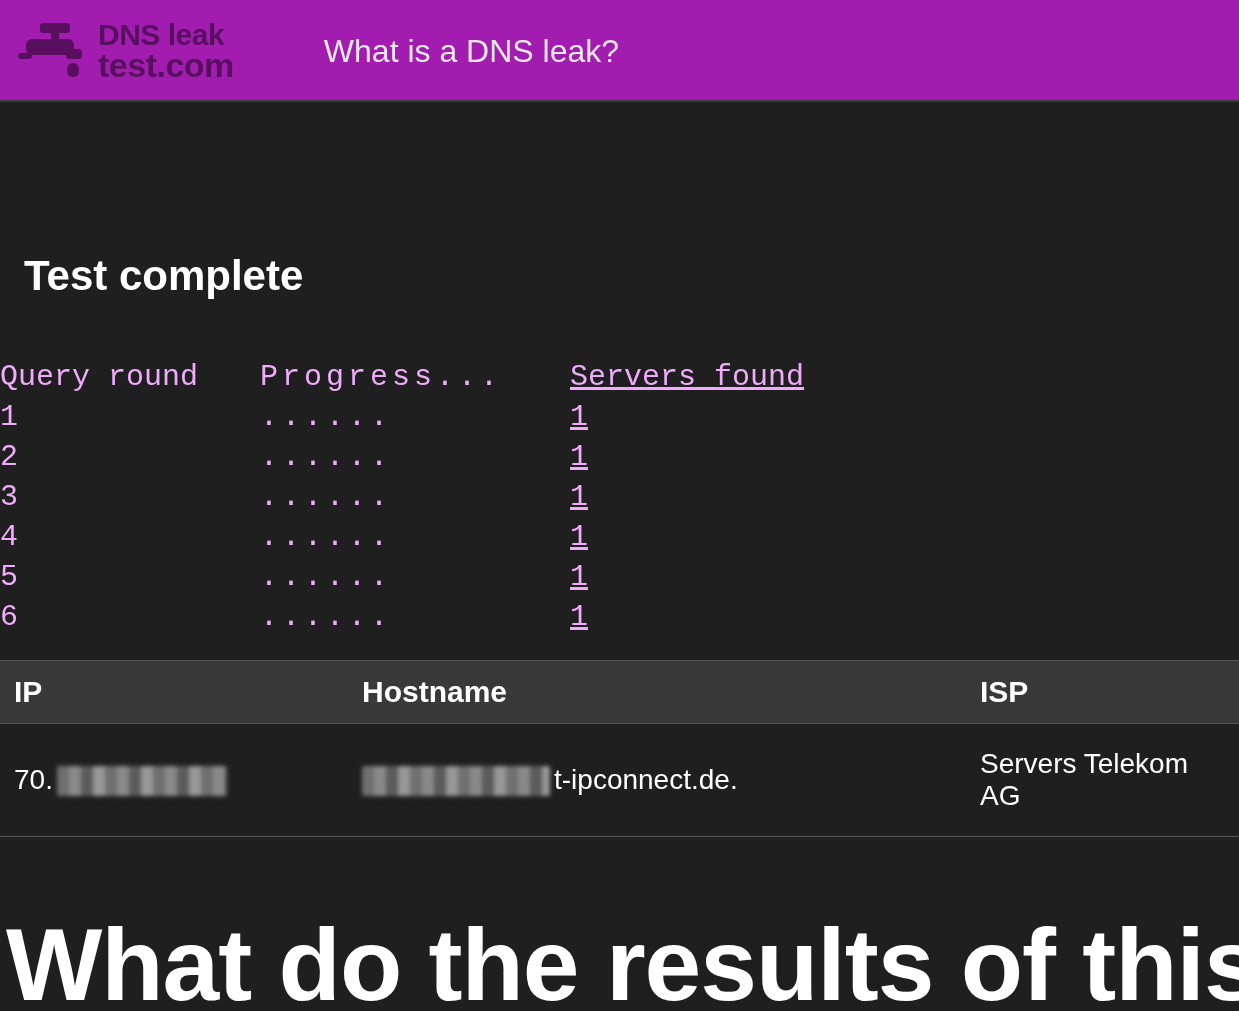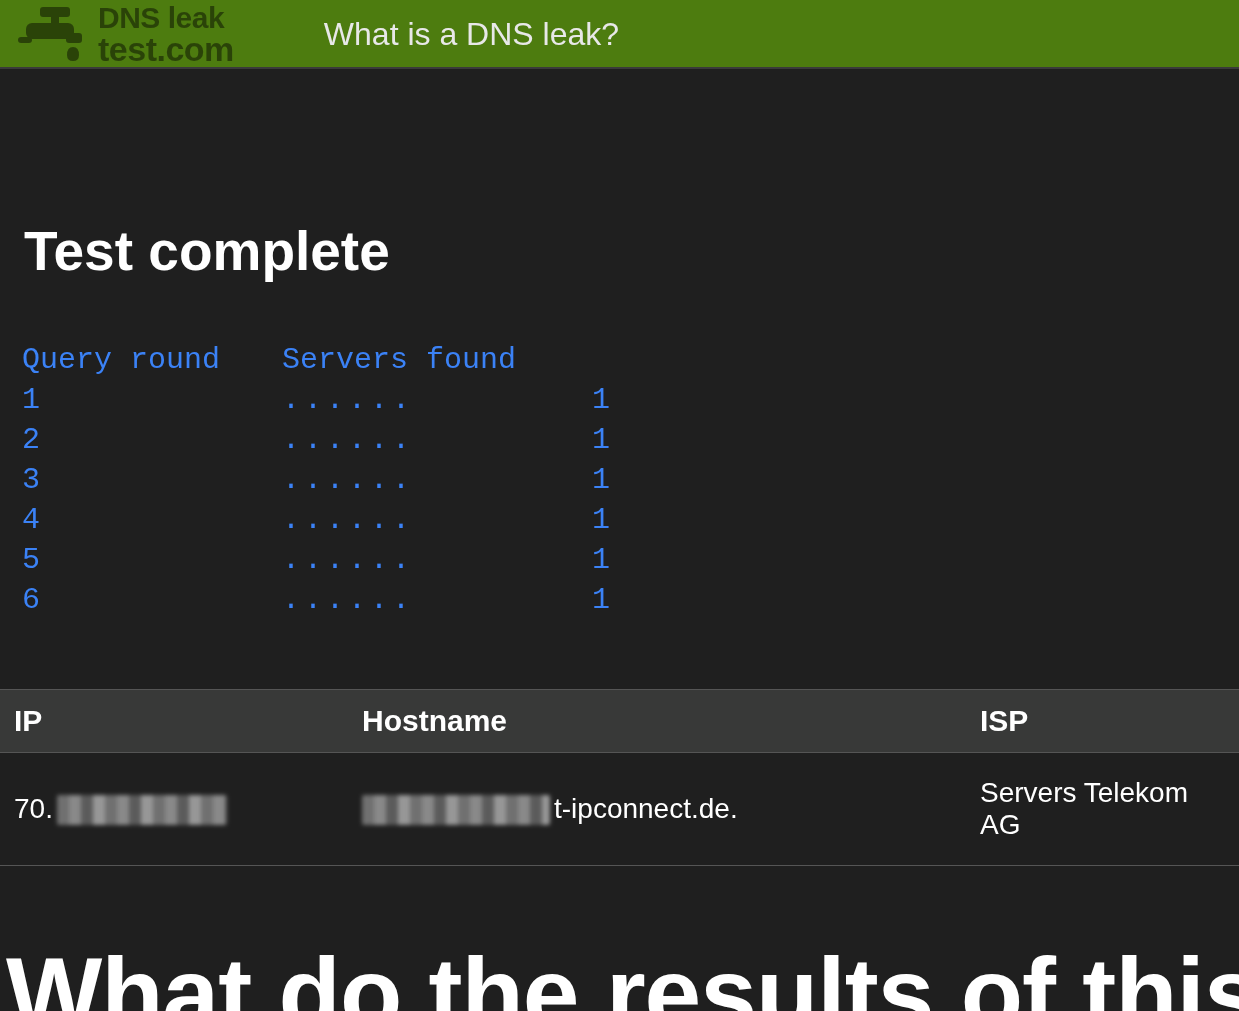--- a/index.html
+++ b/index.html
@@ -7,22 +7,22 @@
     padding: 0;
     background: #1f1f1f;
     color: #ffffff;
     font-family: "Helvetica Neue", Arial, sans-serif;
     width: 1239px;
     overflow-x: hidden;
   }
 
   
   .header {
-    background: #4d7c0f;
-    height: 69px;
+    background: #a21caf;
+    height: 102px;
     display: flex;
     align-items: center;
     position: relative;
   }
   .header::after {
     content: "";
     position: absolute;
     left: 0; right: 0; bottom: 0;
     height: 2px;
     background: #3a3b3a;
@@ -63,42 +63,41 @@
     color: #e8e8e8;
     text-decoration: none;
     cursor: pointer;
   }
 
   
   .main {
     padding: 0 0 0 0;
   }
   .heading-complete {
-    font-size: 55px;
+    font-size: 42px;
     font-weight: 800;
     margin: 150px 0 60px 24px;
   }
 
   .query-section {
     font-family: "Menlo", "Consolas", "Courier New", monospace;
     font-size: 30px;
-    color: #3b82f6;
-    margin-left: 22px;
+    color: #f0abfc;
   }
   .query-header, .query-row {
     display: flex;
     margin-bottom: 6px;
   }
   .q-col-round   { width: 260px; }
   .q-col-prog    { width: 310px; letter-spacing: 4px;}
-  .q-col-servers { width: 260px; }
+  .q-col-servers { width: 260px; text-decoration: underline; }
 
   
   .results-table {
-    margin-top: 72px;
+    margin-top: 26px;
     width: 100%;
     border-collapse: collapse;
   }
   .results-table thead tr {
     background: #383938;
   }
   .results-table th {
     text-align: left;
     font-size: 30px;
     font-weight: 700;
@@ -166,20 +165,21 @@
   </nav>
 </div>
 
 <div class="main">
 
   <h2 class="heading-complete">Test complete</h2>
 
   <div class="query-section">
     <div class="query-header">
       <span class="q-col-round">Query round</span>
+      <span class="q-col-prog">Progress...</span>
       <span class="q-col-servers">Servers found</span>
     </div>
     <div class="query-row">
       <span class="q-col-round">1</span>
       <span class="q-col-prog">......</span>
       <span class="q-col-servers">1</span>
     </div>
     <div class="query-row">
       <span class="q-col-round">2</span>
       <span class="q-col-prog">......</span>

